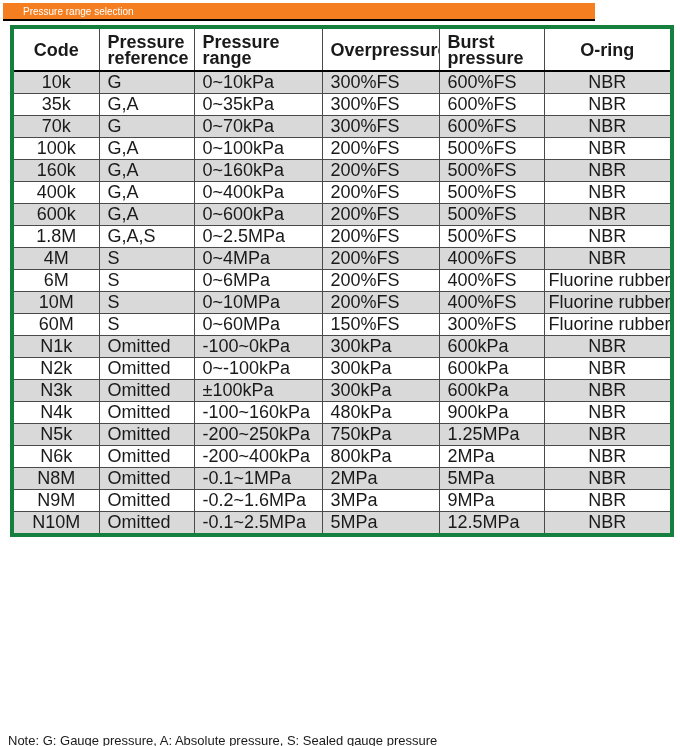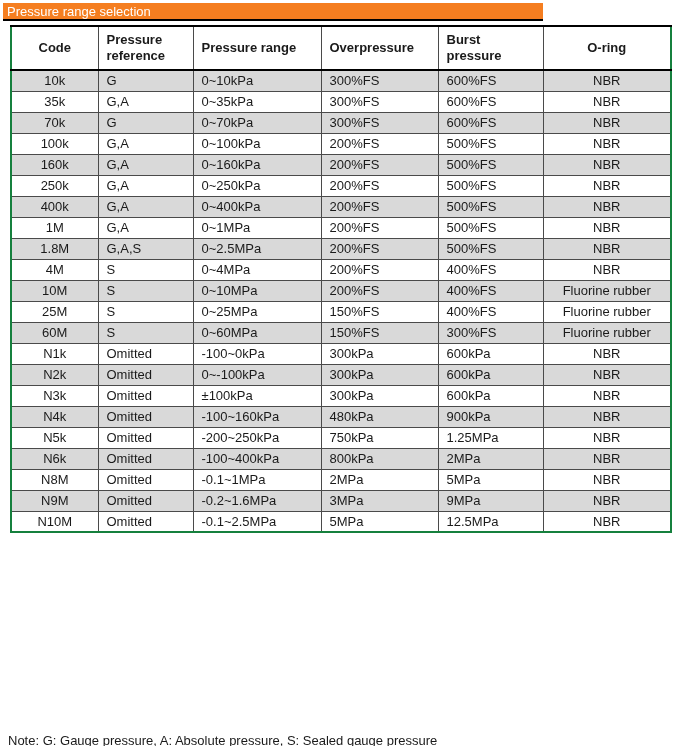--- a/index.html
+++ b/index.html
@@ -5,33 +5,33 @@
   * { margin:0; padding:0; box-sizing:border-box; }
   html,body { background:#ffffff; }
   body {
     width:680px; height:746px;
     font-family:"Liberation Sans","DejaVu Sans",sans-serif;
     color:#1a1a1a;
     position:relative;
     overflow:hidden;
   }
   .title-bar {
-    position:absolute; left:3px; top:3px; width:540px; height:18px;
+    position:absolute; left:3px; top:3px; width:592px; height:18px;
     background:#F57E20;
     border-bottom:2px solid #000000;
     color:#ffffff;
-    font-size:13px; line-height:17px;
-    padding-left:4px;
+    font-size:10px; line-height:17px;
+    padding-left:20px;
   }
   table.spec {
     position:absolute; left:10px; top:25px; width:660px;
     border-collapse:collapse;
     table-layout:fixed;
-    border:2px solid #15803d;
-    font-size:13px;
+    border:4px solid #15803d;
+    font-size:18px;
   }
   col.c-code  { width:87px; }
   col.c-ref   { width:95px; }
   col.c-range { width:128px; }
   col.c-over  { width:117px; }
   col.c-burst { width:105px; }
   col.c-oring { width:128px; }
   th, td {
     border:1px solid #4A4A4A;
     height:21px;
@@ -124,39 +124,31 @@
       </tr>
       <tr>
         <td>160k</td>
         <td>G,A</td>
         <td>0~160kPa</td>
         <td>200%FS</td>
         <td>500%FS</td>
         <td>NBR</td>
       </tr>
       <tr>
-        <td>250k</td>
-        <td>G,A</td>
-        <td>0~250kPa</td>
-        <td>200%FS</td>
-        <td>500%FS</td>
-        <td>NBR</td>
-      </tr>
-      <tr>
         <td>400k</td>
         <td>G,A</td>
         <td>0~400kPa</td>
         <td>200%FS</td>
         <td>500%FS</td>
         <td>NBR</td>
       </tr>
       <tr>
-        <td>1M</td>
-        <td>G,A</td>
-        <td>0~1MPa</td>
+        <td>600k</td>
+        <td>G,A</td>
+        <td>0~600kPa</td>
         <td>200%FS</td>
         <td>500%FS</td>
         <td>NBR</td>
       </tr>
       <tr>
         <td>1.8M</td>
         <td>G,A,S</td>
         <td>0~2.5MPa</td>
         <td>200%FS</td>
         <td>500%FS</td>
@@ -164,32 +156,32 @@
       </tr>
       <tr>
         <td>4M</td>
         <td>S</td>
         <td>0~4MPa</td>
         <td>200%FS</td>
         <td>400%FS</td>
         <td>NBR</td>
       </tr>
       <tr>
-        <td>10M</td>
-        <td>S</td>
-        <td>0~10MPa</td>
+        <td>6M</td>
+        <td>S</td>
+        <td>0~6MPa</td>
         <td>200%FS</td>
         <td>400%FS</td>
         <td>Fluorine rubber</td>
       </tr>
       <tr>
-        <td>25M</td>
-        <td>S</td>
-        <td>0~25MPa</td>
-        <td>150%FS</td>
+        <td>10M</td>
+        <td>S</td>
+        <td>0~10MPa</td>
+        <td>200%FS</td>
         <td>400%FS</td>
         <td>Fluorine rubber</td>
       </tr>
       <tr>
         <td>60M</td>
         <td>S</td>
         <td>0~60MPa</td>
         <td>150%FS</td>
         <td>300%FS</td>
         <td>Fluorine rubber</td>
@@ -230,21 +222,21 @@
         <td>N5k</td>
         <td>Omitted</td>
         <td>-200~250kPa</td>
         <td>750kPa</td>
         <td>1.25MPa</td>
         <td>NBR</td>
       </tr>
       <tr>
         <td>N6k</td>
         <td>Omitted</td>
-        <td>-100~400kPa</td>
+        <td>-200~400kPa</td>
         <td>800kPa</td>
         <td>2MPa</td>
         <td>NBR</td>
       </tr>
       <tr>
         <td>N8M</td>
         <td>Omitted</td>
         <td>-0.1~1MPa</td>
         <td>2MPa</td>
         <td>5MPa</td>

